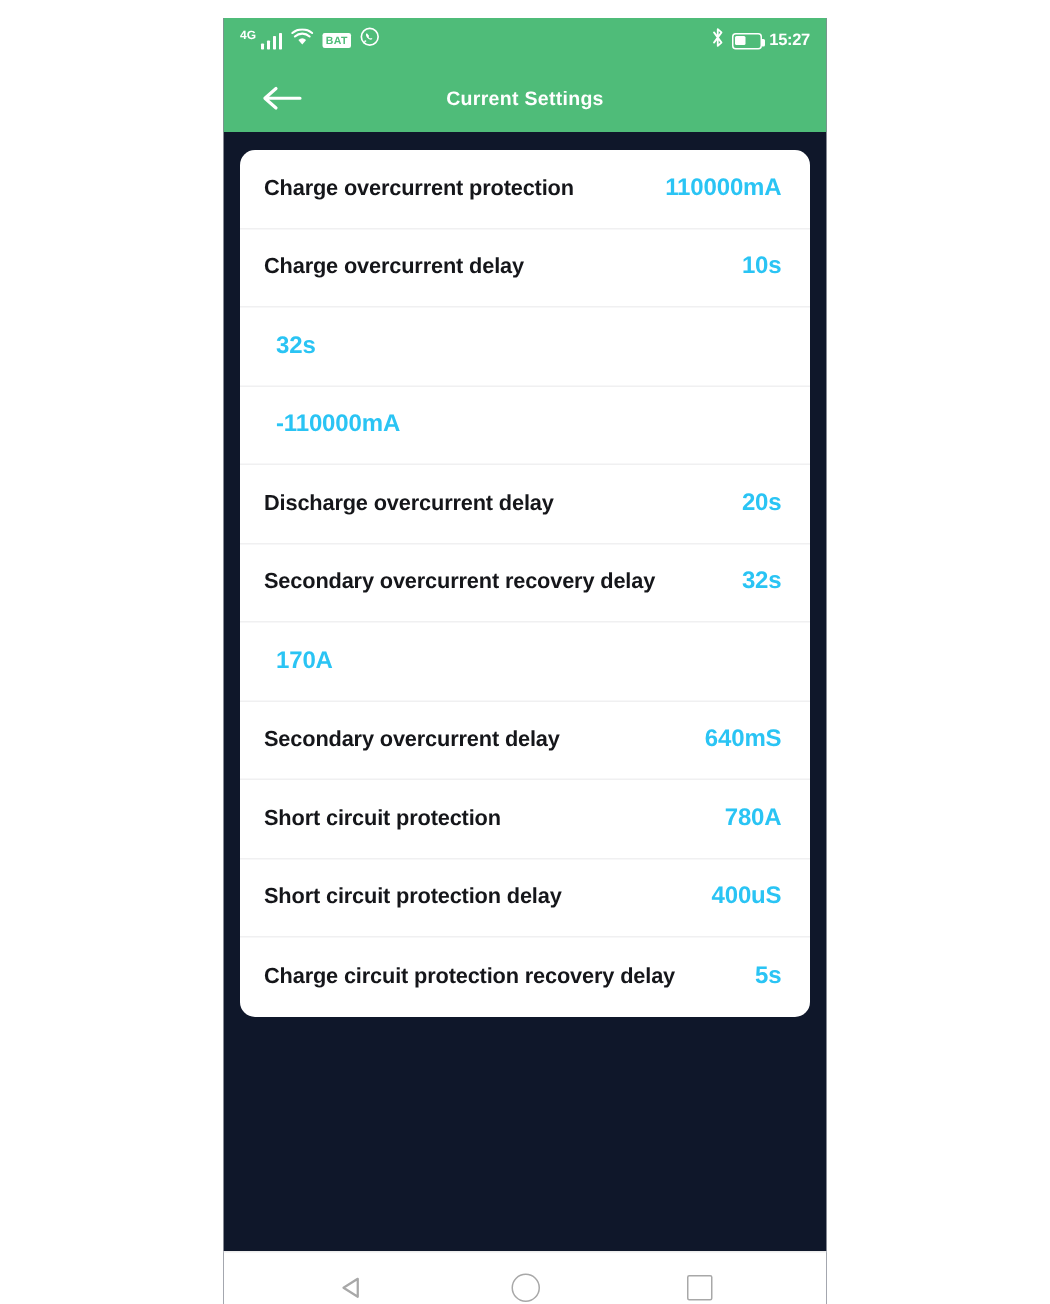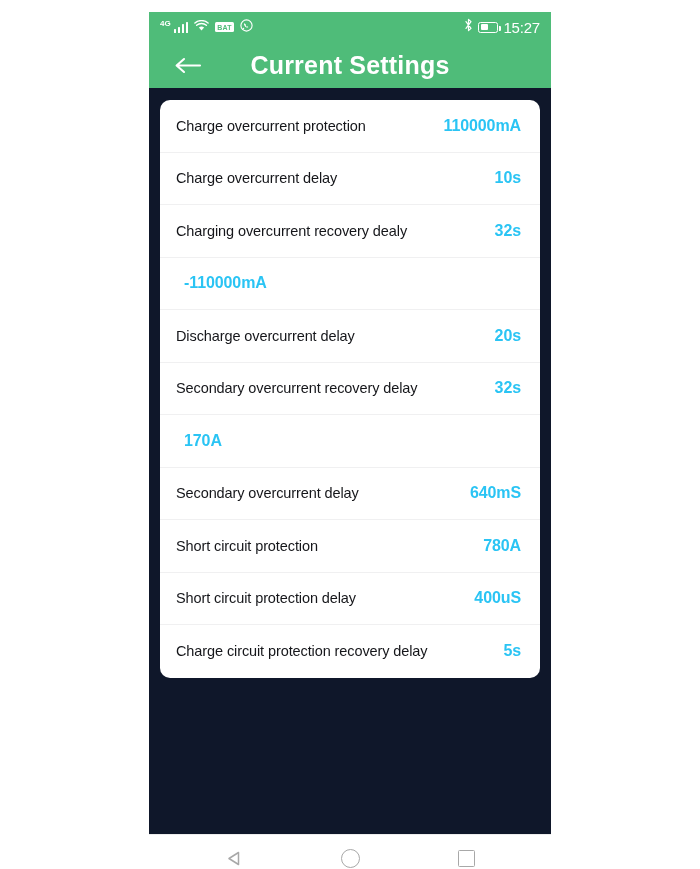--- a/index.html
+++ b/index.html
@@ -75,22 +75,22 @@
     font-size: 7px;
     font-weight: bold;
     letter-spacing: 0.3px;
     padding: 1.5px 2px;
     border-radius: 1.5px;
     line-height: 1;
   }
 
   .status-time {
     color: #ffffff;
-    font-size: 15px;
-    font-weight: 400;
+    font-size: 11px;
+    font-weight: 700;
     letter-spacing: -0.2px;
     line-height: 1;
   }
 
   .battery-shell {
     position: relative;
     width: 20px;
     height: 11px;
     border: 1.5px solid #ffffff;
     border-radius: 2.5px;
@@ -132,21 +132,21 @@
     height: 30px;
     display: flex;
     align-items: center;
     justify-content: center;
     cursor: pointer;
   }
   #header-title {
     width: 100%;
     text-align: center;
     color: #ffffff;
-    font-size: 25px;
+    font-size: 13px;
     font-weight: bold;
     letter-spacing: 0.2px;
   }
 
   
   #settings-card {
     margin: 12px 11px 0 11px;
     background: #ffffff;
     border-radius: 10px;
     overflow: hidden;
@@ -159,21 +159,21 @@
     padding: 0 19px 0 16px;
     box-sizing: border-box;
     border-bottom: 1px solid #f0f0f1;
     cursor: pointer;
   }
   .setting-row:last-child { border-bottom: none; }
 
   .setting-label {
     color: #15161a;
     font-size: 14.5px;
-    font-weight: normal;
+    font-weight: bold;
     letter-spacing: -0.1px;
     white-space: nowrap;
   }
   .setting-value {
     color: #2ac4f4;
     font-size: 16px;
     font-weight: bold;
     letter-spacing: -0.1px;
     white-space: nowrap;
     margin-left: 8px;
@@ -273,21 +273,20 @@
       <span class="setting-label">Charge overcurrent protection</span>
       <span class="setting-value">110000mA</span>
     </div>
 
     <div class="setting-row">
       <span class="setting-label">Charge overcurrent delay</span>
       <span class="setting-value">10s</span>
     </div>
 
     <div class="setting-row">
-      <span class="setting-label">Charging overcurrent recovery dealy</span>
       <span class="setting-value">32s</span>
     </div>
 
     <div class="setting-row">
       <span class="setting-value">-110000mA</span>
     </div>
 
     <div class="setting-row">
       <span class="setting-label">Discharge overcurrent delay</span>
       <span class="setting-value">20s</span>

